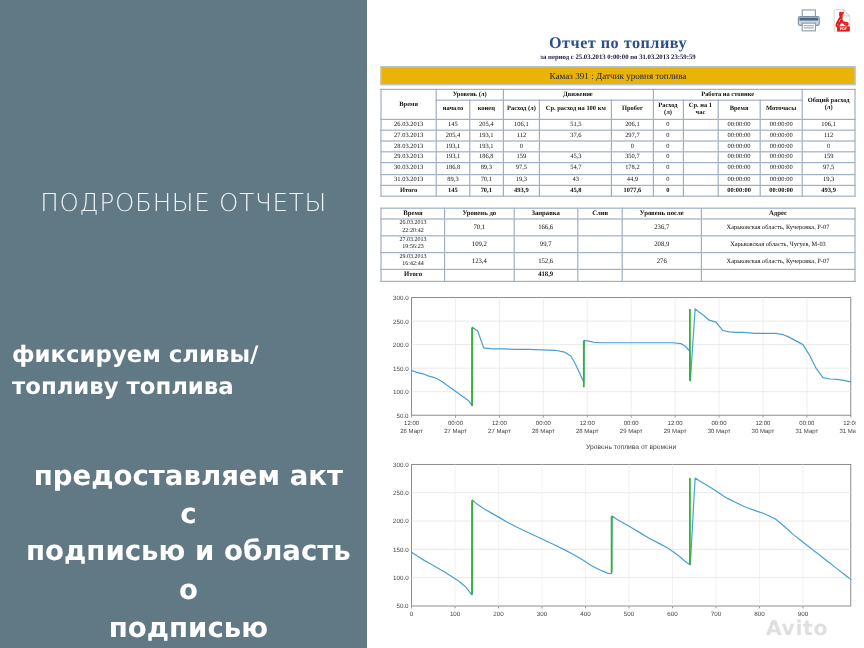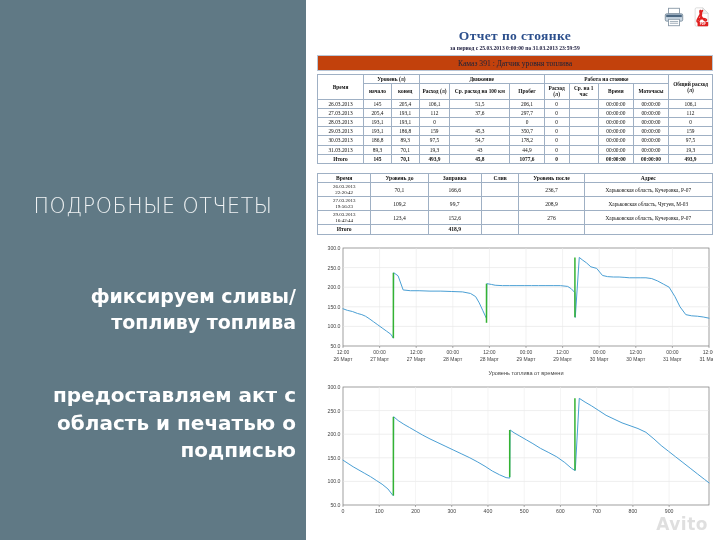--- a/index.html
+++ b/index.html
@@ -30,37 +30,36 @@
   .promo-title {
     position: absolute;
     top: 156px; left: 12px; right: 12px;
     text-align: center;
     font-size: 20.5px;
     font-weight: 300;
     letter-spacing: 0.6px;
     line-height: 1.35;
     color: #f0f3f4;
     font-family: "DejaVu Sans", sans-serif;
-    margin-top: 37px;
   }
   .promo-b1 {
     position: absolute;
     top: 283px; left: 10px; right: 10px;
-    text-align: right;
+    text-align: left;
     font-size: 19px;
     font-weight: bold;
     line-height: 1.38;
     color: #ffffff;
     font-family: "DejaVu Sans", sans-serif;
   }
   .promo-b2 {
     position: absolute;
     top: 382px; left: 18px; right: 10px;
-    text-align: right;
-    font-size: 20px;
+    text-align: center;
+    font-size: 23px;
     font-weight: bold;
     line-height: 1.38;
     color: #ffffff;
     font-family: "DejaVu Sans", sans-serif;
   }
 
   
   #report {
     position: relative;
     width: 414px;
@@ -93,21 +92,21 @@
     font-family: "Liberation Serif", serif;
     font-size: 5.6px;
     color: #1a1a3c;
     font-weight: bold;
     margin-top: 1px;
   }
 
   .obj-bar {
     margin-top: 4px;
     border: 1px solid #b9c6d6;
-    background: #c2410c;
+    background: #eab308;
     text-align: center;
     font-family: "Liberation Serif", serif;
     font-size: 7.6px;
     color: #14213d;
     padding: 2.5px 0;
   }
 
   table.rep {
     width: 100%;
     border-collapse: collapse;
@@ -134,21 +133,21 @@
 
   
   .chart-box { position: relative; width: 100%; }
   .chart1 { height: 132px; margin-top: 9px; }
   .chart2 { height: 138px; margin-top: 7px; }
   .chart-svg { display: block; width: 100%; height: 100%; }
   .axis-lbl { font-family: "Liberation Sans", sans-serif; fill: #444; }
 
   .watermark {
     position: absolute;
-    right: 12px; bottom: 6px;
+    right: 30px; bottom: 6px;
     font-family: "DejaVu Sans", sans-serif;
     font-size: 17px;
     font-weight: bold;
     color: rgba(150,150,150,0.30);
     letter-spacing: 0.5px;
     pointer-events: none;
     user-select: none;
   }
 </style>
 </head>
@@ -159,21 +158,21 @@
   <div id="promo">
     <div class="promo-title">
       <div>ПОДРОБНЫЕ ОТЧЕТЫ</div>
     </div>
     <div class="promo-b1">
       <div>фиксируем сливы/</div>
       <div>топливу топлива</div>
     </div>
     <div class="promo-b2">
       <div>предоставляем акт с</div>
-      <div>область и печатью о</div>
+      <div>подписью и область о</div>
       <div>подписью</div>
     </div>
   </div>
 
   <div id="report">
 
     <div class="toolbar">
       <svg class="icon-btn" viewBox="0 0 24 24">
         <rect x="6" y="2.5" width="12" height="6" fill="#ffffff" stroke="#8a9aa8" stroke-width="1"></rect>
         <rect x="2.5" y="8.5" width="19" height="8" rx="1.4" fill="#c9d6e2" stroke="#7f909f" stroke-width="1"></rect>
@@ -184,21 +183,21 @@
       </svg>
       <svg class="icon-btn" viewBox="0 0 24 24">
         <path d="M14 2 L7 2 Q5.6 2 5.6 3.4 L5.6 20.6 Q5.6 22 7 22 L18.4 22 Q19.8 22 19.8 20.6 L19.8 8 Z" fill="#ffffff" stroke="#d0d0d0" stroke-width="0.8"></path>
         <path d="M14 2 L19.8 8 L14 8 Z" fill="#eeeeee" stroke="#d0d0d0" stroke-width="0.8"></path>
         <path d="M13.6 5 Q10.6 9.6 8.2 14.6 Q7 17 8.4 17.4 Q9.8 17.6 11.4 13.4 Q12.8 9.6 12.6 7 Q12.4 4.6 11.2 5 Q10.2 5.4 11.6 9.6 Q13 13.6 15.4 15.4 Q17.6 17 18 15.4 Q18.3 14 14.6 13.8 Q10.6 13.6 8 15" fill="none" stroke="#e02020" stroke-width="1.7" stroke-linecap="round" stroke-linejoin="round"></path>
         <rect x="8.2" y="17.4" width="11.6" height="4.6" rx="0.6" fill="#e02020"></rect>
         <text x="14" y="21" font-size="3.3" fill="#ffffff" text-anchor="middle" font-family="Liberation Sans, sans-serif" font-weight="bold">PDF</text>
       </svg>
     </div>
 
-    <div class="rep-title">Отчет по стоянке</div>
+    <div class="rep-title">Отчет по топливу</div>
     <div class="rep-sub">за период с 25.03.2013 0:00:00 по 31.03.2013 23:59:59</div>
     <div class="obj-bar">Камаз 391 : Датчик уровня топлива</div>
 
     <table class="rep t1">
       <colgroup>
         <col style="width:12.6%">
           <col style="width:7.6%">
           <col style="width:7.6%">
         <col style="width:8.4%">
           <col style="width:16.4%">

